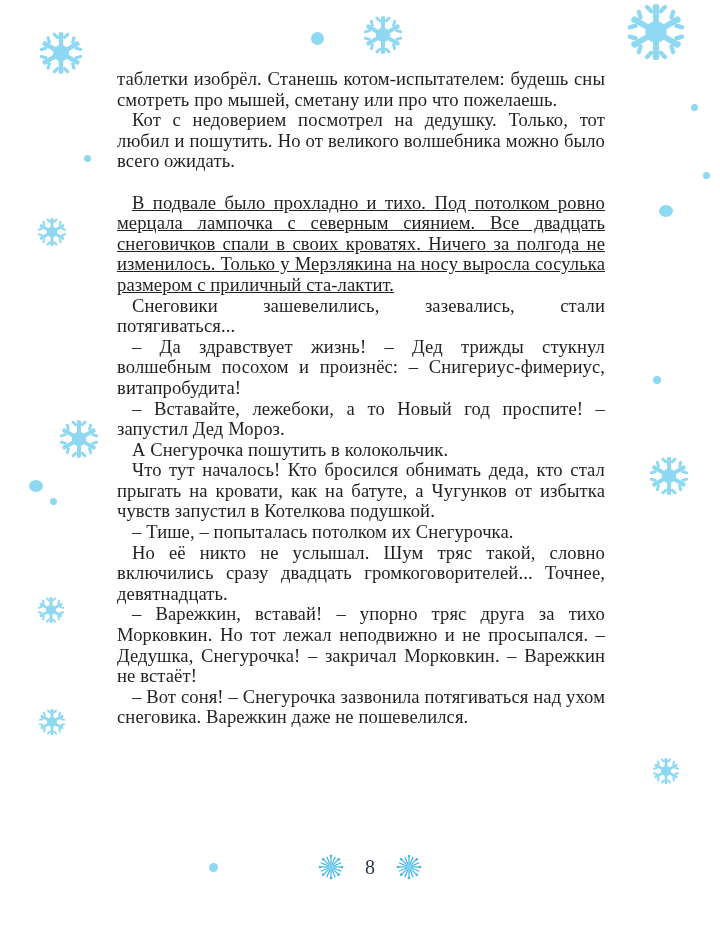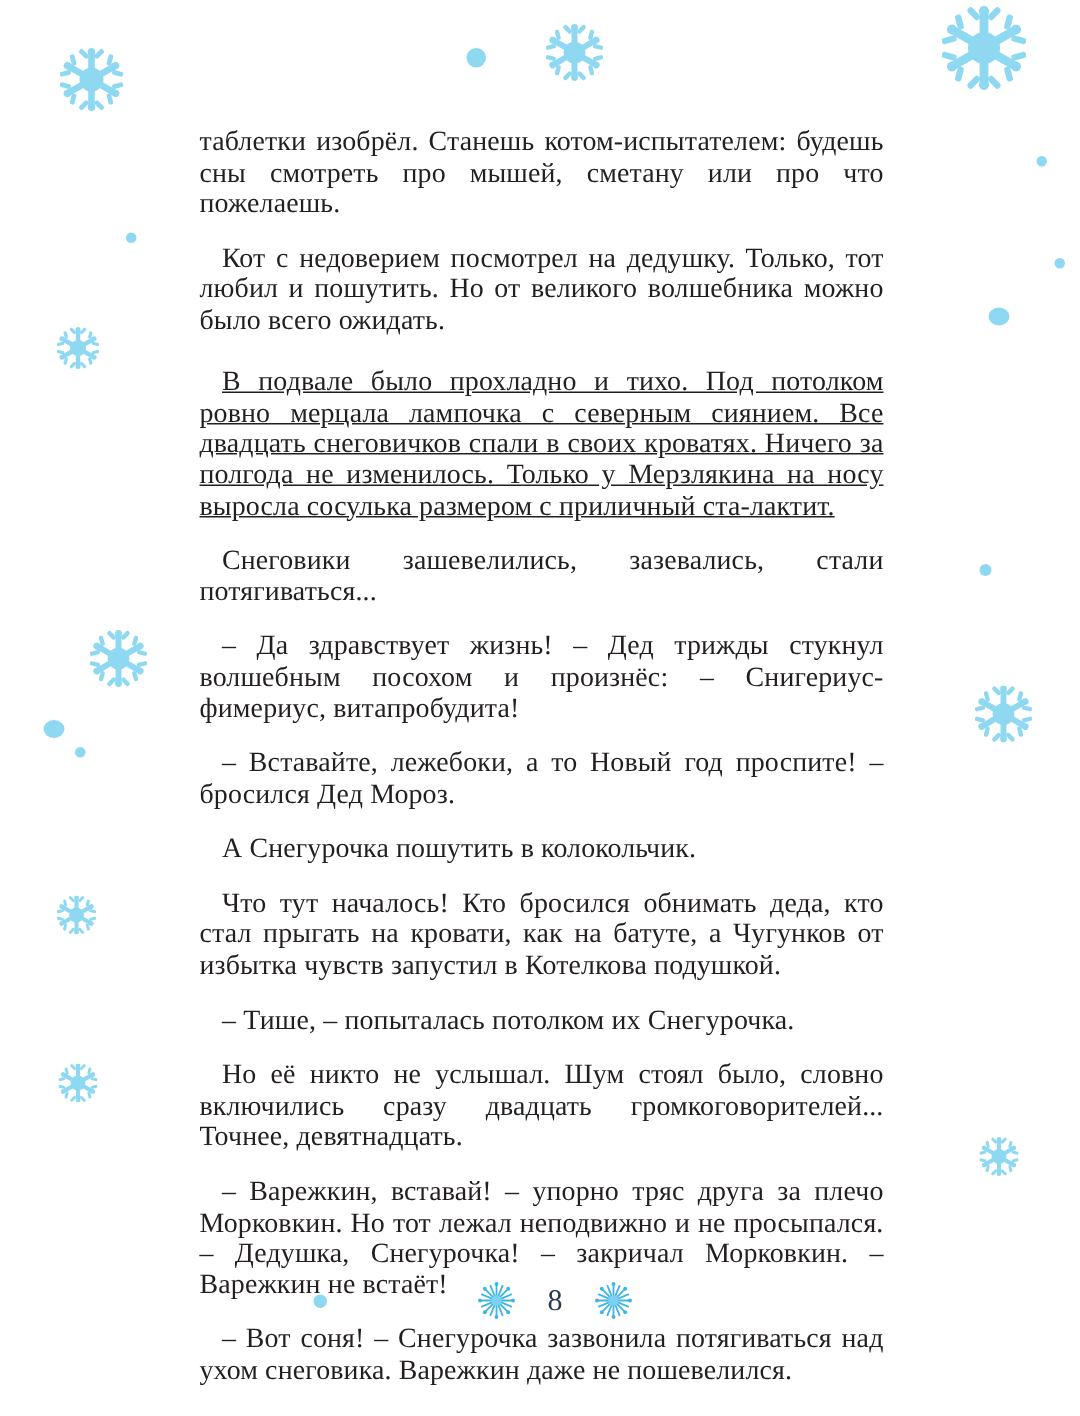--- a/index.html
+++ b/index.html
@@ -25,21 +25,21 @@
       left: 117px;
       top: 69px;
       width: 488px;
       font-family: "Liberation Serif", "DejaVu Serif", serif;
       font-size: 18.6px;
       line-height: 20.6px;
       text-align: justify;
       letter-spacing: 0.1px;
     }
     .text-block p {
-      margin: 16px;
+      margin: 0;
       text-indent: 15px;
     }
     .text-block p.no-indent {
       text-indent: 0;
     }
     .text-block p.section-start {
       margin-top: 20.6px;
       text-decoration: underline;
     }
     .deco {
@@ -110,26 +110,26 @@
   <div class="dot" style="left:29px;top:480px;width:14px;height:12px"></div>
   <div class="dot" style="left:50px;top:498px;width:7px;height:7px"></div>
   <div class="dot" style="left:209px;top:863px;width:9px;height:9px"></div>
 
   <div class="text-block">
     <p class="no-indent">таблетки изобрёл. Станешь котом-испытателем: будешь сны смотреть про мышей, сметану или про что пожелаешь.</p>
     <p>Кот с недоверием посмотрел на дедушку. Только, тот любил и пошутить. Но от великого волшебника можно было всего ожидать.</p>
     <p class="section-start">В подвале было прохладно и тихо. Под потолком ровно мерцала лампочка с северным сиянием. Все двадцать снеговичков спали в своих кроватях. Ничего за полгода не изменилось. Только у Мерзлякина на носу выросла сосулька размером с приличный ста-лактит.</p>
     <p>Снеговики зашевелились, зазевались, стали потягиваться...</p>
     <p>– Да здравствует жизнь! – Дед трижды стукнул волшебным посохом и произнёс: – Снигериус-фимериус, витапробудита!</p>
-    <p>– Вставайте, лежебоки, а то Новый год проспите! – бросился Дед Мороз.</p>
+    <p>– Вставайте, лежебоки, а то Новый год проспите! – запустил Дед Мороз.</p>
     <p>А Снегурочка пошутить в колокольчик.</p>
     <p>Что тут началось! Кто бросился обнимать деда, кто стал прыгать на кровати, как на батуте, а Чугунков от избытка чувств запустил в Котелкова подушкой.</p>
     <p>– Тише, – попыталась потолком их Снегурочка.</p>
-    <p>Но её никто не услышал. Шум стоял было, словно включились сразу двадцать громкоговорителей... Точнее, девятнадцать.</p>
-    <p>– Варежкин, вставай! – упорно тряс друга за плечо Морковкин. Но тот лежал неподвижно и не просыпался. – Дедушка, Снегурочка! – закричал Морковкин. – Варежкин не встаёт!</p>
+    <p>Но её никто не услышал. Шум тряс такой, словно включились сразу двадцать громкоговорителей... Точнее, девятнадцать.</p>
+    <p>– Варежкин, вставай! – упорно тряс друга за тихо Морковкин. Но тот лежал неподвижно и не просыпался. – Дедушка, Снегурочка! – закричал Морковкин. – Варежкин не встаёт!</p>
     <p>– Вот соня! – Снегурочка зазвонила потягиваться над ухом снеговика. Варежкин даже не пошевелился.</p>
   </div>
 
   <div class="page-number-wrap">
     <svg width="26" height="26" viewBox="-13 -13 26 26">
         <use href="#burst"></use>
       </svg>
     <span class="page-number">8</span>
     <svg width="26" height="26" viewBox="-13 -13 26 26">
         <use href="#burst"></use>

